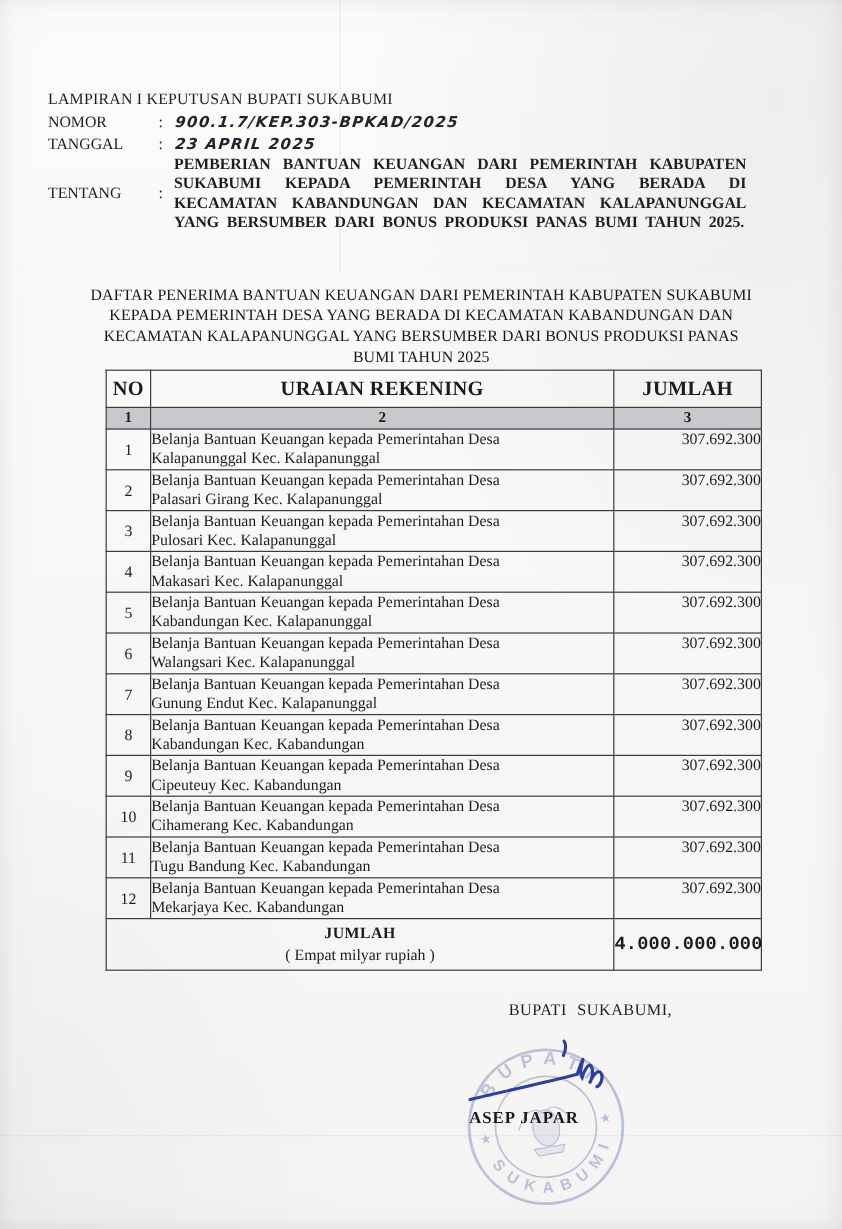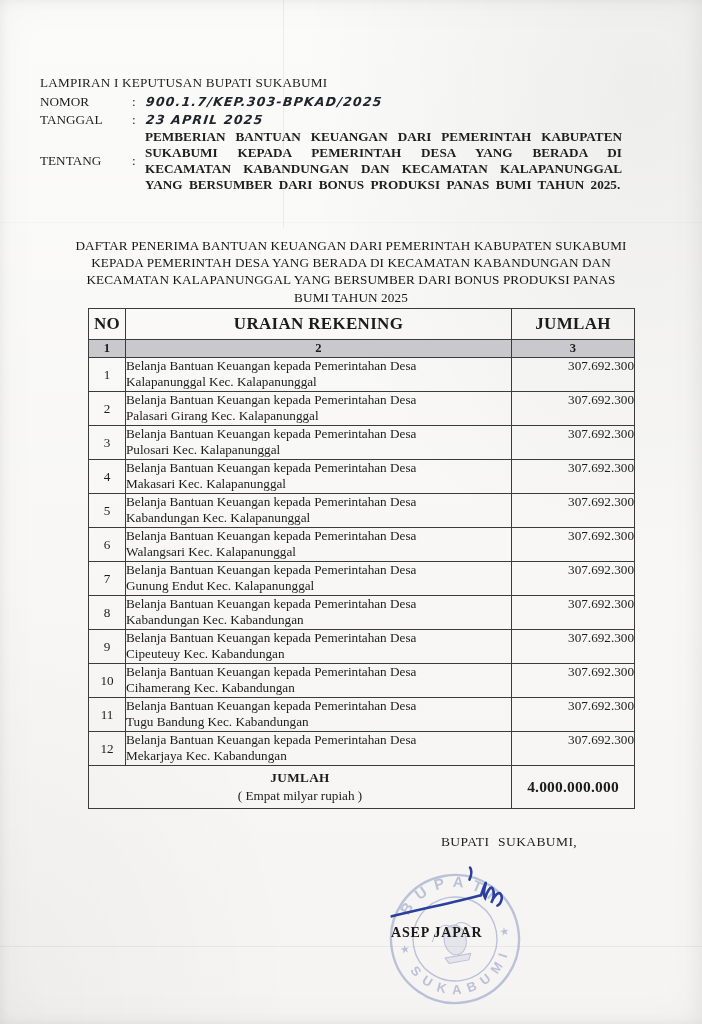--- a/index.html
+++ b/index.html
@@ -64,24 +64,24 @@
   tr.head-row th{height:30px;font-size:17px;font-weight:bold;text-align:center;vertical-align:middle;letter-spacing:0.3px;}
   tr.num-row td{height:17px;background:#c9c9cd;font-weight:bold;text-align:center;font-size:12.6px;line-height:17px;}
   tr.data-row td{height:33px;vertical-align:top;}
   td.no-cell{text-align:center;vertical-align:middle !important;}
   td.ur-cell{padding:0 6px 1px 7px;line-height:16px;}
   td.ur-cell span{display:block;}
   td.jm-cell{text-align:right;padding:1px 9px 0 0;line-height:16px;}
   tr.total-row td{height:42px;vertical-align:middle;}
   td.total-left{text-align:center;line-height:18px;}
   .total-label{font-weight:bold;letter-spacing:0.4px;}
-  td.total-val{font-weight:bold;font-size:15.5px;text-align:center;letter-spacing:0.2px;}
-
-  
-  .sig-title{position:absolute;left:394px;top:834px;width:230px;text-align:center;font-size:13.5px;word-spacing:5px;letter-spacing:0.4px;}
+  td.total-val{font-weight:bold;font-size:15.5px;text-align:center;letter-spacing:0.2px;font-family:Liberation Mono, monospace;}
+
+  
+  .sig-title{position:absolute;left:377px;top:834px;width:230px;text-align:center;font-size:13.5px;word-spacing:5px;letter-spacing:0.4px;}
   .stamp{position:absolute;left:370px;top:854px;opacity:0.55;transform:rotate(-10deg);}
   .sig-ink{position:absolute;left:383px;top:858px;transform:rotate(-2deg);}
   .sig-name{position:absolute;left:391px;top:925px;width:180px;text-align:left;font-weight:bold;font-size:14px;letter-spacing:0.8px;color:#1a1a1a;}
 </style>
 </head>
 <body>
 
 <div class="page">
   <div class="crease-v"></div>
   <div class="crease-h"></div>

